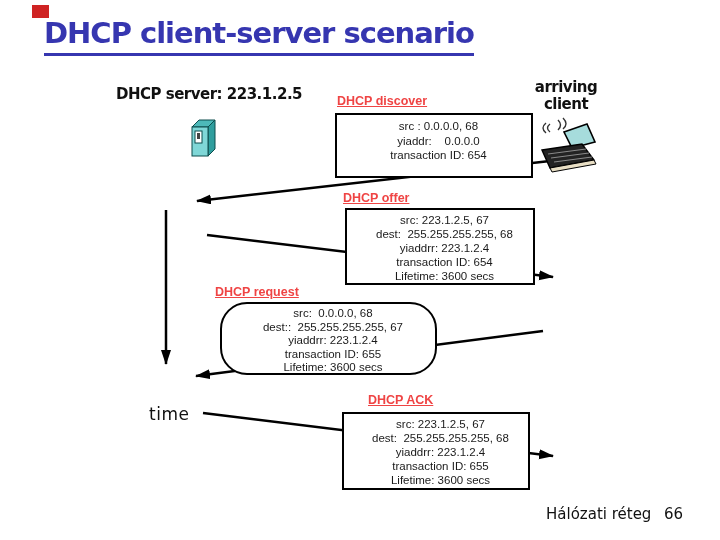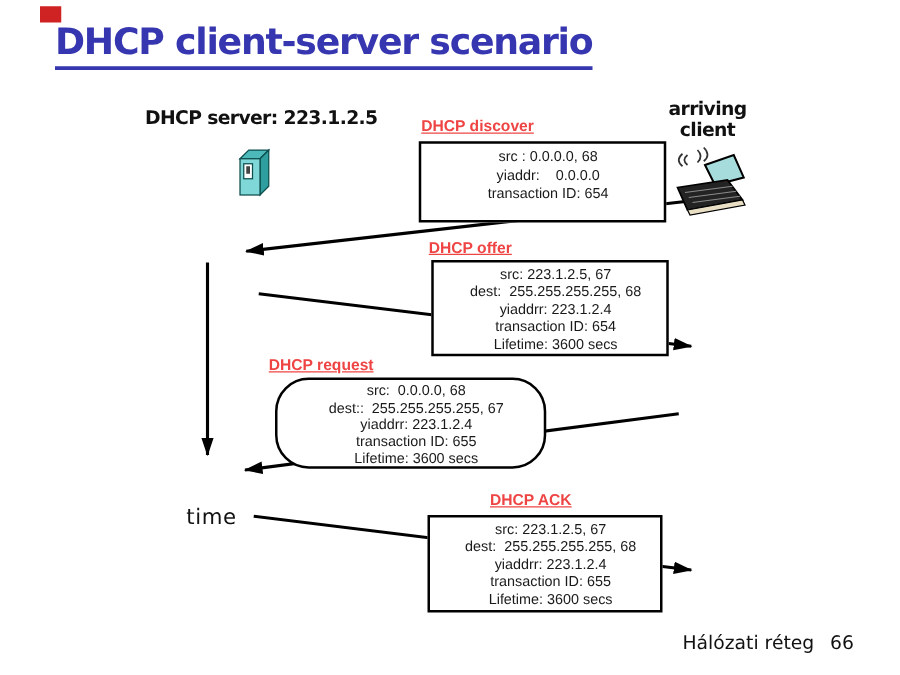--- a/index.html
+++ b/index.html
@@ -22,21 +22,21 @@
            font-family:"Liberation Sans",sans-serif;font-size:11.5px;color:#1a1a1a;
            padding:3px 0 0 9px;text-align:center;}
   .msg-box .line{white-space:pre;}
   #box-discover{left:335px;top:113px;width:198px;height:65px;line-height:14.5px;padding-top:4px;}
   #box-offer{left:345px;top:208px;width:190px;height:77px;line-height:14px;}
   #box-request{left:220px;top:302px;width:217px;height:73px;line-height:13.5px;border-radius:27px;}
   #box-ack{left:342px;top:412px;width:188px;height:78px;line-height:14px;}
   #label-discover{left:337px;top:94px;}
   #label-offer{left:343px;top:191px;}
   #label-request{left:215px;top:285px;}
-  #label-ack{left:356px;top:393px;padding-left:36px;}
+  #label-ack{left:332px;top:393px;padding-left:36px;}
   
   #arrows{position:absolute;left:0;top:0;z-index:1;}
   .icon{position:absolute;z-index:2;}
   #server-icon{left:188px;top:118px;}
   #laptop-icon{left:534px;top:116px;}
   .abs{position:absolute;z-index:2;}
 </style>
 </head>
 <body>
 

